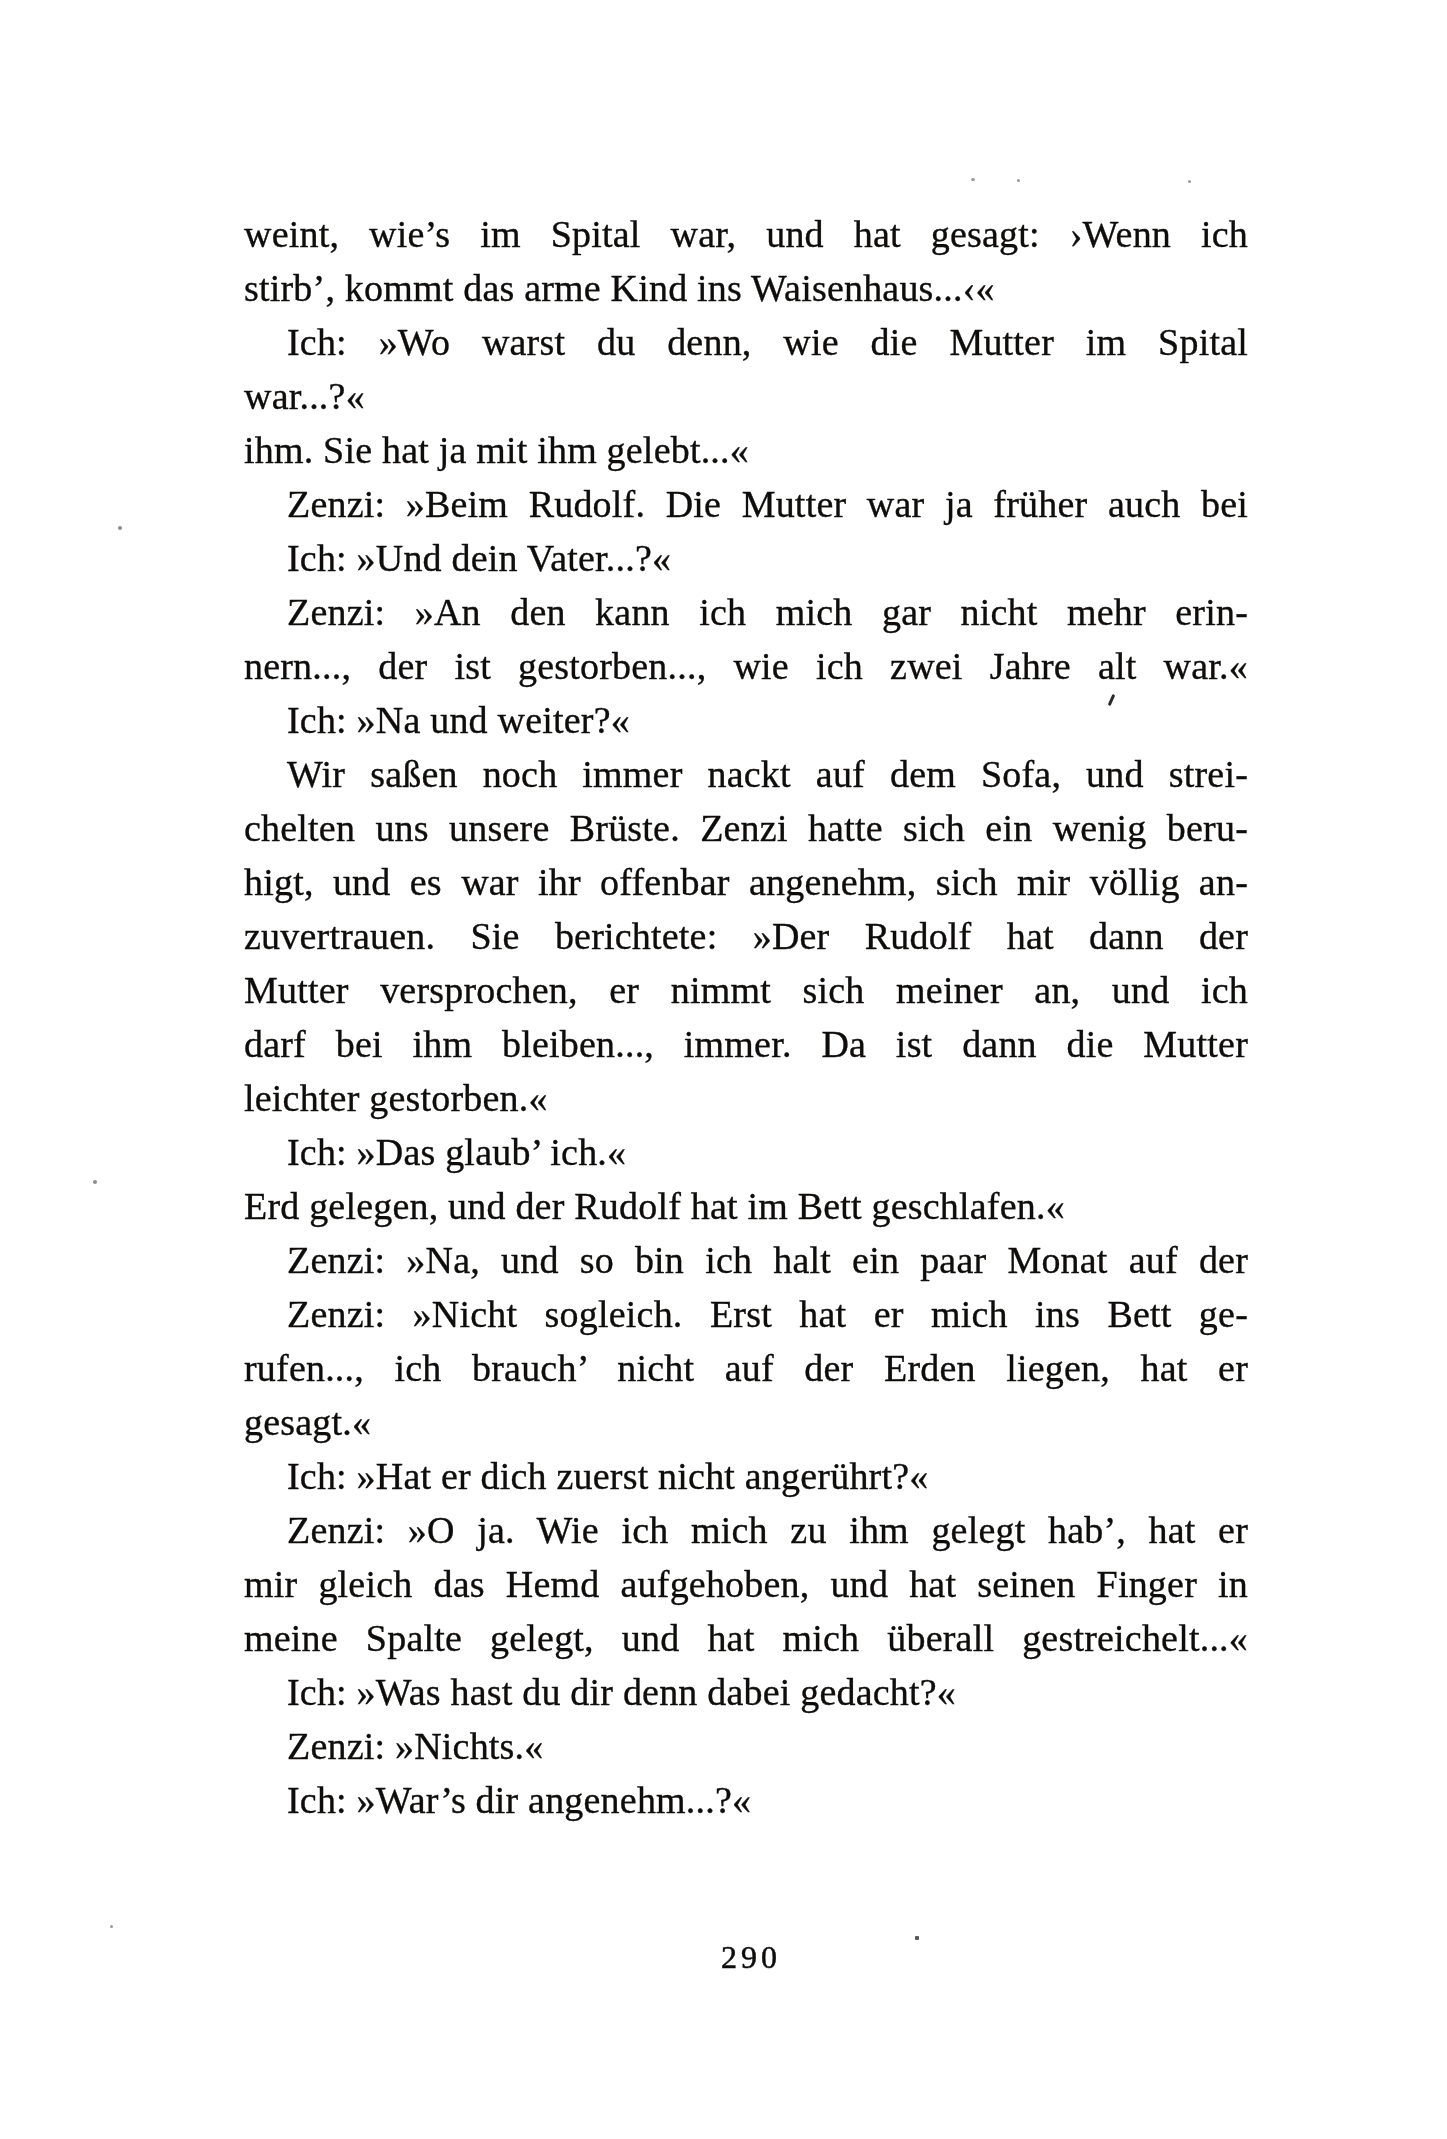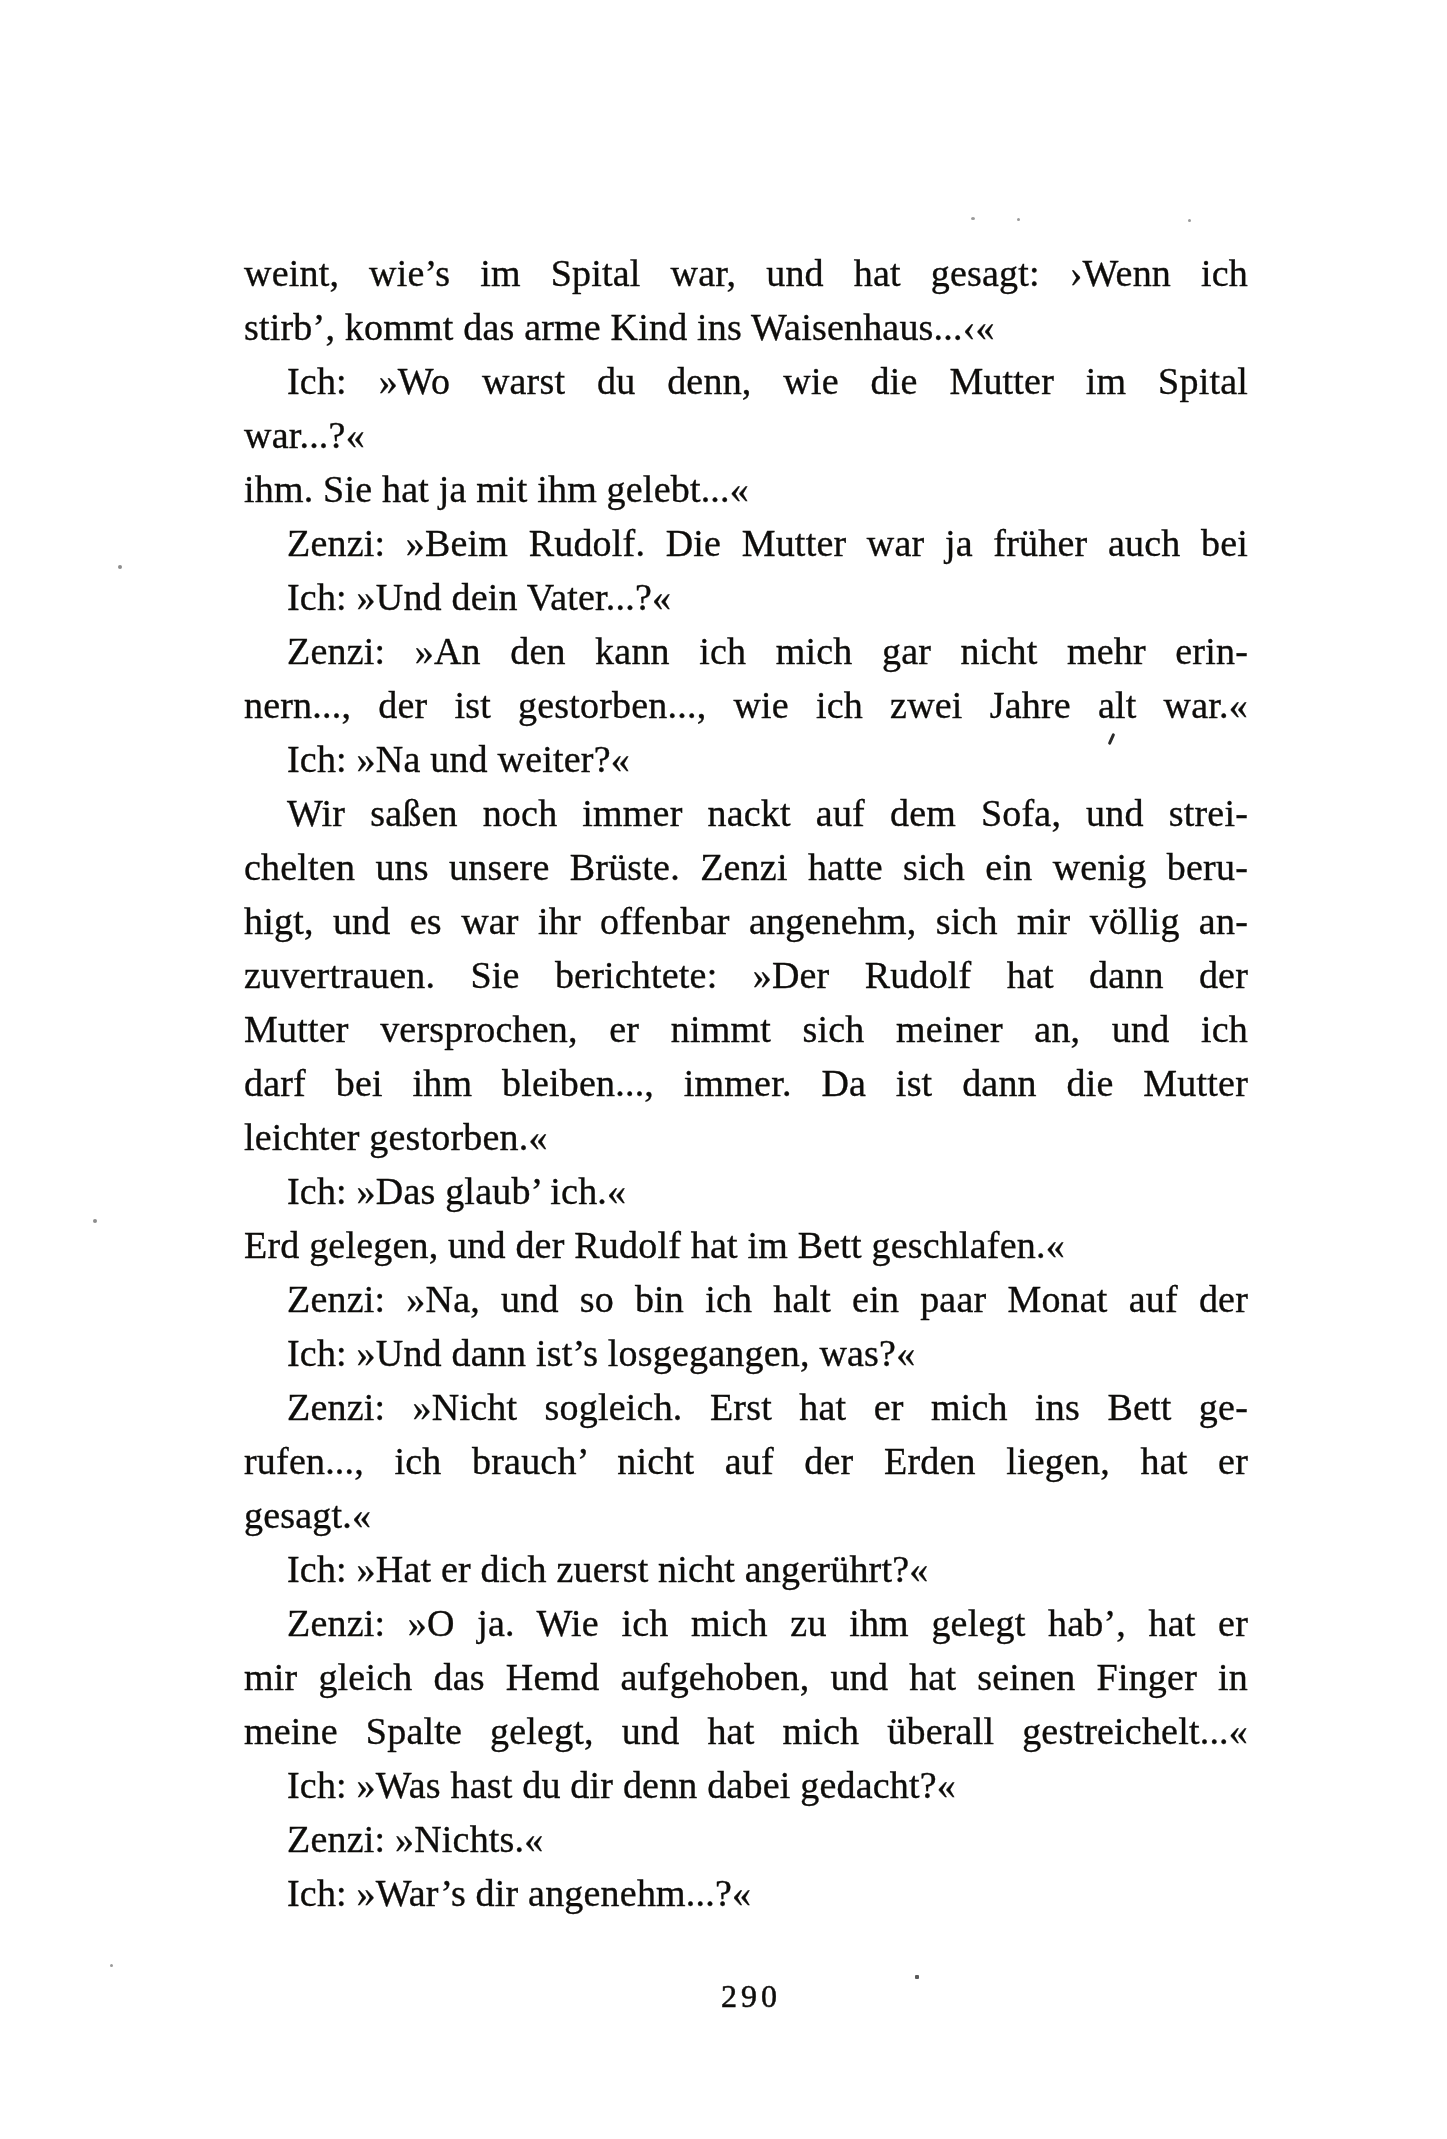--- a/index.html
+++ b/index.html
@@ -8,21 +8,20 @@
     background: #ffffff;
   }
   .page {
     position: relative;
     width: 1447px;
     height: 2039px;
     background: #ffffff;
     overflow: hidden;
     font-family: "Liberation Serif", "DejaVu Serif", serif;
     color: #0e0d0b;
-    margin-top: 39px;
   }
   .text-block {
     position: absolute;
     left: 244px;
     top: 207px;
     width: 1004px;
   }
   .line {
     font-size: 38px;
     line-height: 54px;
@@ -91,21 +90,20 @@
       <div class="line indent just">Wir saßen noch immer nackt auf dem Sofa, und strei-</div>
       <div class="line just">chelten uns unsere Brüste. Zenzi hatte sich ein wenig beru-</div>
       <div class="line just">higt, und es war ihr offenbar angenehm, sich mir völlig an-</div>
       <div class="line just">zuvertrauen. Sie berichtete: »Der Rudolf hat dann der</div>
       <div class="line just">Mutter versprochen, er nimmt sich meiner an, und ich</div>
       <div class="line just">darf bei ihm bleiben..., immer. Da ist dann die Mutter</div>
       <div class="line">leichter gestorben.«</div>
       <div class="line indent">Ich: »Das glaub’ ich.«</div>
       <div class="line">Erd gelegen, und der Rudolf hat im Bett geschlafen.«</div>
       <div class="line indent just">Zenzi: »Na, und so bin ich halt ein paar Monat auf der</div>
-      <div class="line indent">Ich: »Und dann ist’s losgegangen, was?«</div>
       <div class="line indent just">Zenzi: »Nicht sogleich. Erst hat er mich ins Bett ge-</div>
       <div class="line just">rufen..., ich brauch’ nicht auf der Erden liegen, hat er</div>
       <div class="line">gesagt.«</div>
       <div class="line indent">Ich: »Hat er dich zuerst nicht angerührt?«</div>
       <div class="line indent just">Zenzi: »O ja. Wie ich mich zu ihm gelegt hab’, hat er</div>
       <div class="line just">mir gleich das Hemd aufgehoben, und hat seinen Finger in</div>
       <div class="line just">meine Spalte gelegt, und hat mich überall gestreichelt...«</div>
       <div class="line indent">Ich: »Was hast du dir denn dabei gedacht?«</div>
       <div class="line indent">Zenzi: »Nichts.«</div>
       <div class="line indent">Ich: »War’s dir angenehm...?«</div>

